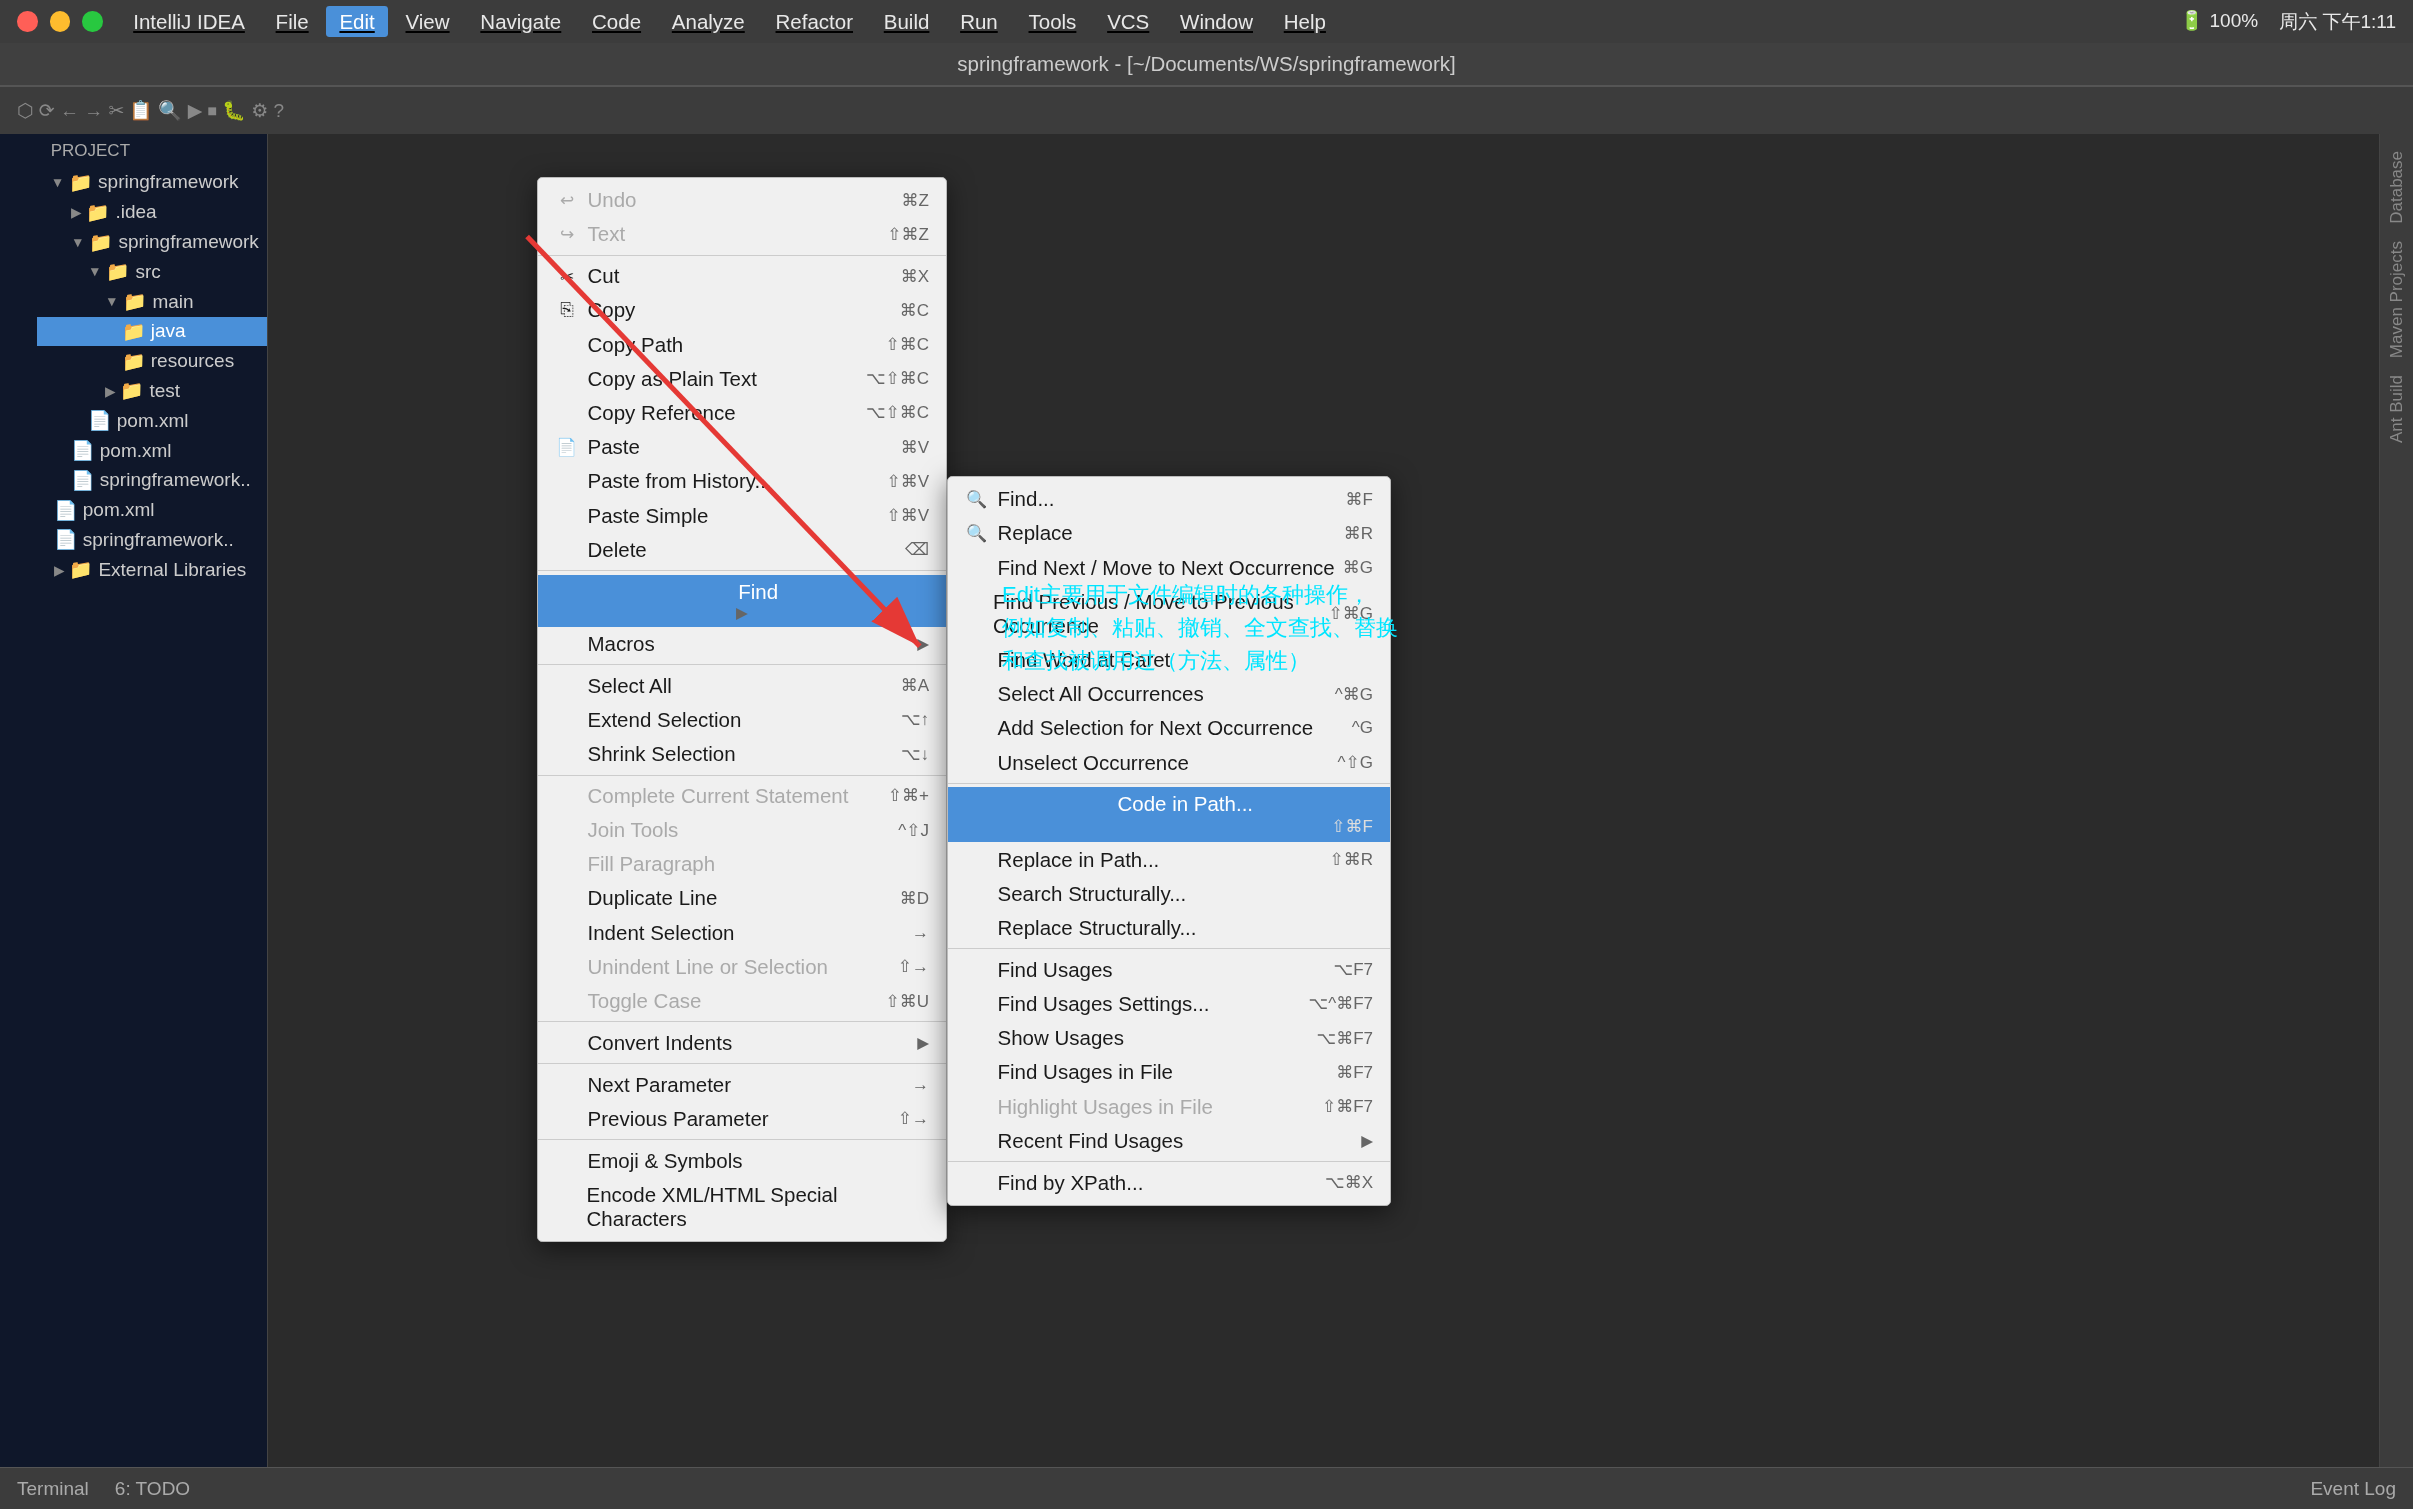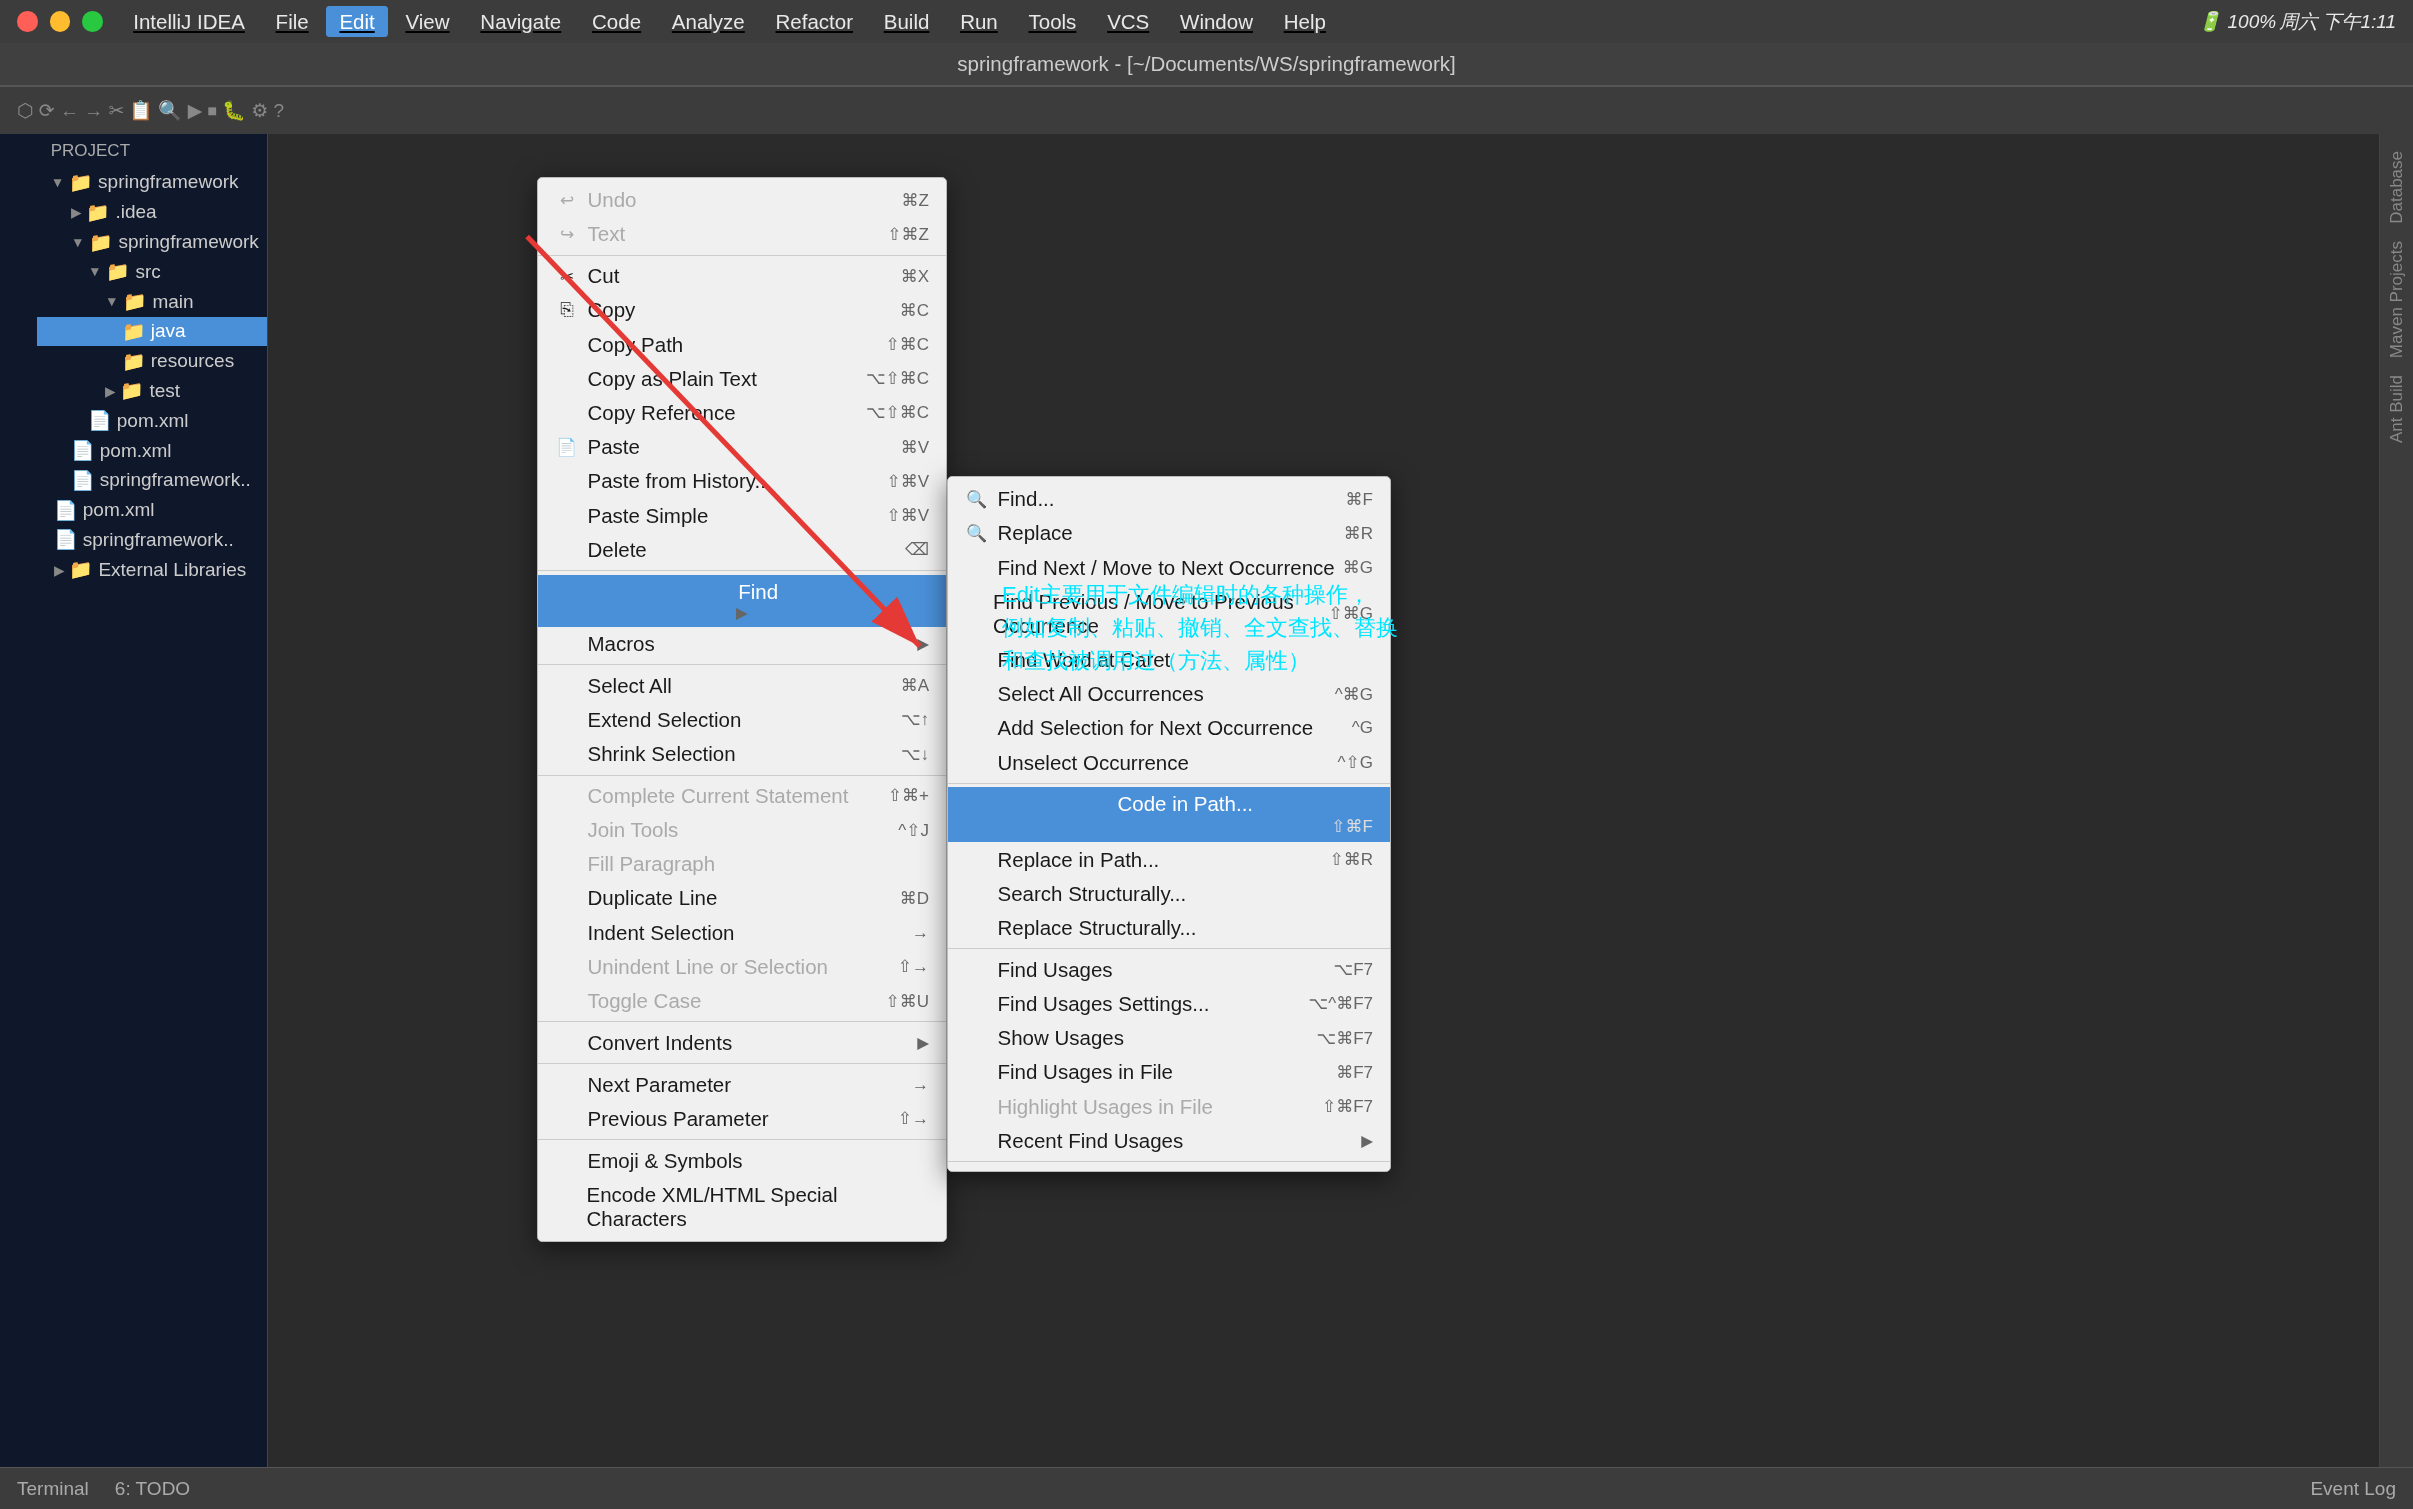--- a/index.html
+++ b/index.html
@@ -49,25 +49,24 @@
       border-radius: 3.4px;
       cursor: pointer;
     }
     .menubar-item.active {
       background: #4a90d9;
       color: #fff;
     }
     .menubar-right {
       margin-left: auto;
       display: flex;
-      align-items: center;
-      gap: 3px;
+      align-items: flex-start;
+      gap: 21px;
       color: #e8e8e8;
       font-size: 19px;
-      font-style: italic;
     }
 
     
     .toolbar {
       width: 100%;
       height: 48px;
       background: #3c3c3c;
       border-top: 0.9px solid #555;
       display: flex;
       align-items: center;
@@ -712,20 +711,27 @@
         <span class="shortcut">⇧⌘F7</span>
       </div>
       <div class="menu-item">
         <div class="item-left">
           <span class="item-icon"></span>
           <span>Recent Find Usages</span>
         </div>
         <span class="arrow-right">▶</span>
       </div>
       <div class="menu-separator"></div>
+      <div class="menu-item">
+        <div class="item-left">
+          <span class="item-icon"></span>
+          <span>Find by XPath...</span>
+        </div>
+        <span class="shortcut">⌥⌘X</span>
+      </div>
     </div>
 
     <svg class="annotation-arrow" style="position:absolute;left:0;top:0;width:100%;height:100%;pointer-events:none;" viewBox="0 0 2466 1612" width="2106" height="1377">
       <defs>
         <marker id="arrowhead" markerWidth="10" markerHeight="7" refX="10" refY="3.5" orient="auto">
           <polygon points="0 0, 10 3.5, 0 7" fill="#e53935"></polygon>
         </marker>
       </defs>
       <line x1="300" y1="120" x2="760" y2="600" stroke="#e53935" stroke-width="6" marker-end="url(#arrowhead)"></line>
     </svg>

